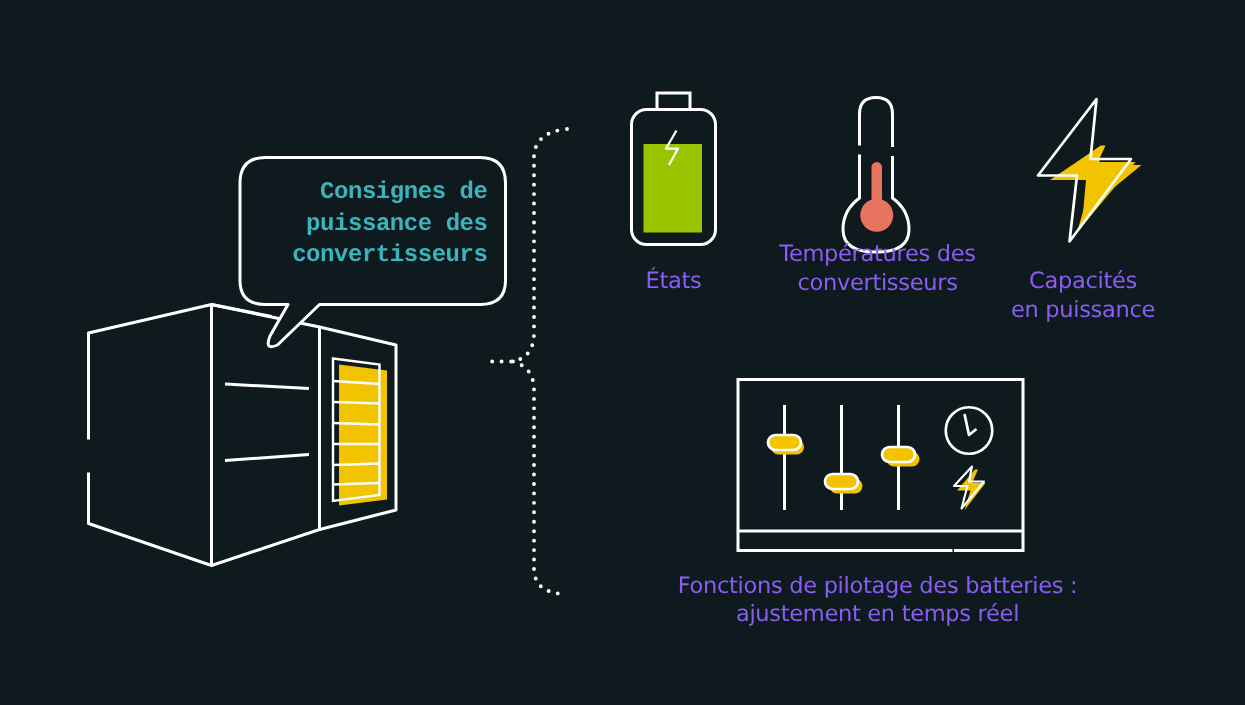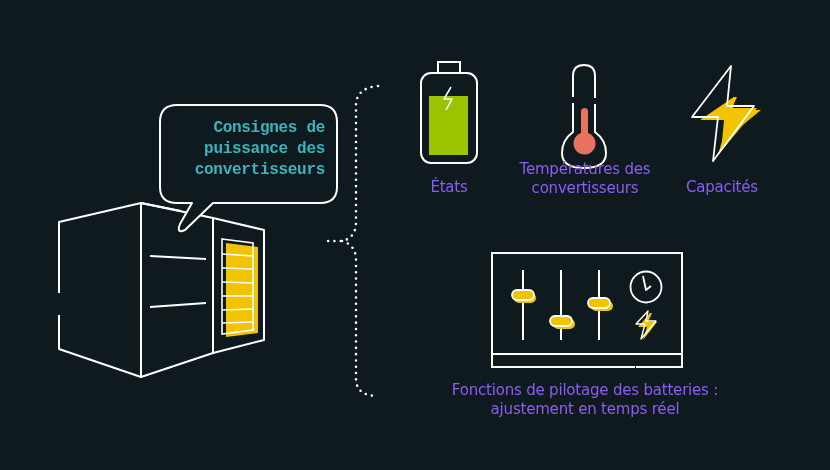--- a/index.html
+++ b/index.html
@@ -130,18 +130,19 @@
   <span>États</span>
 </div>
 
 <div class="label" style="left:499px; top:160px; width:172px;">
   <span>Températures des</span>
   <span>convertisseurs</span>
 </div>
 
 <div class="label" style="left:662px; top:178px; width:120px;">
   <span>Capacités</span>
+  <span>en puissance</span>
 </div>
 
 <div class="label" style="left:420px; top:381px; width:330px;text-align:center;">
   <span>Fonctions de pilotage des batteries :</span>
   <span>ajustement en temps réel</span>
 </div>
 
 </body></html>

